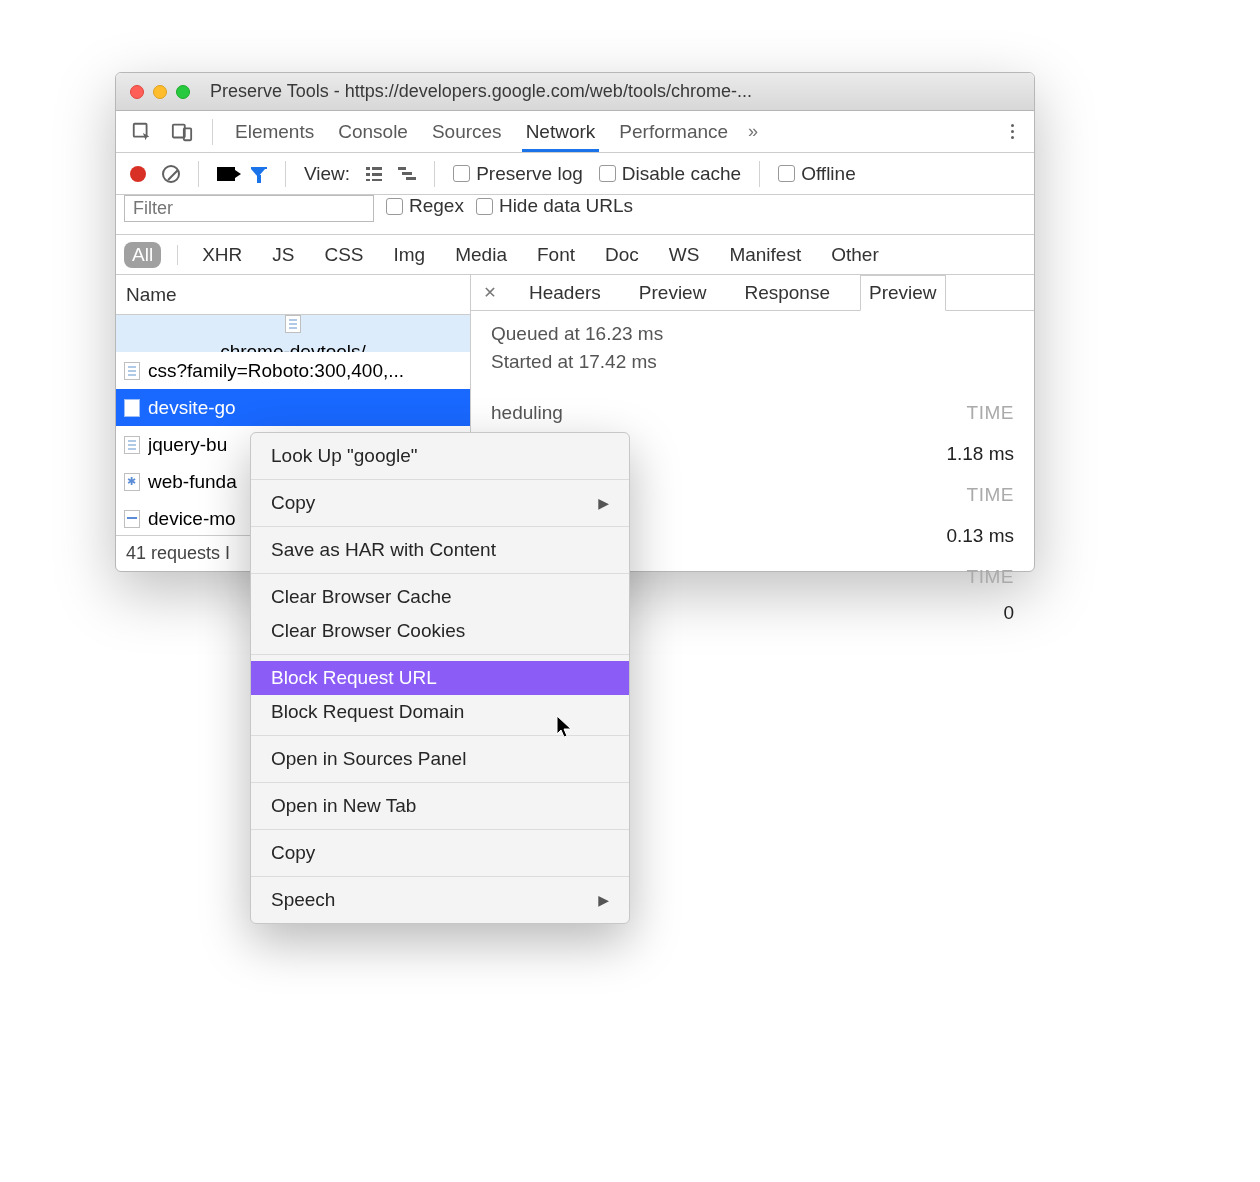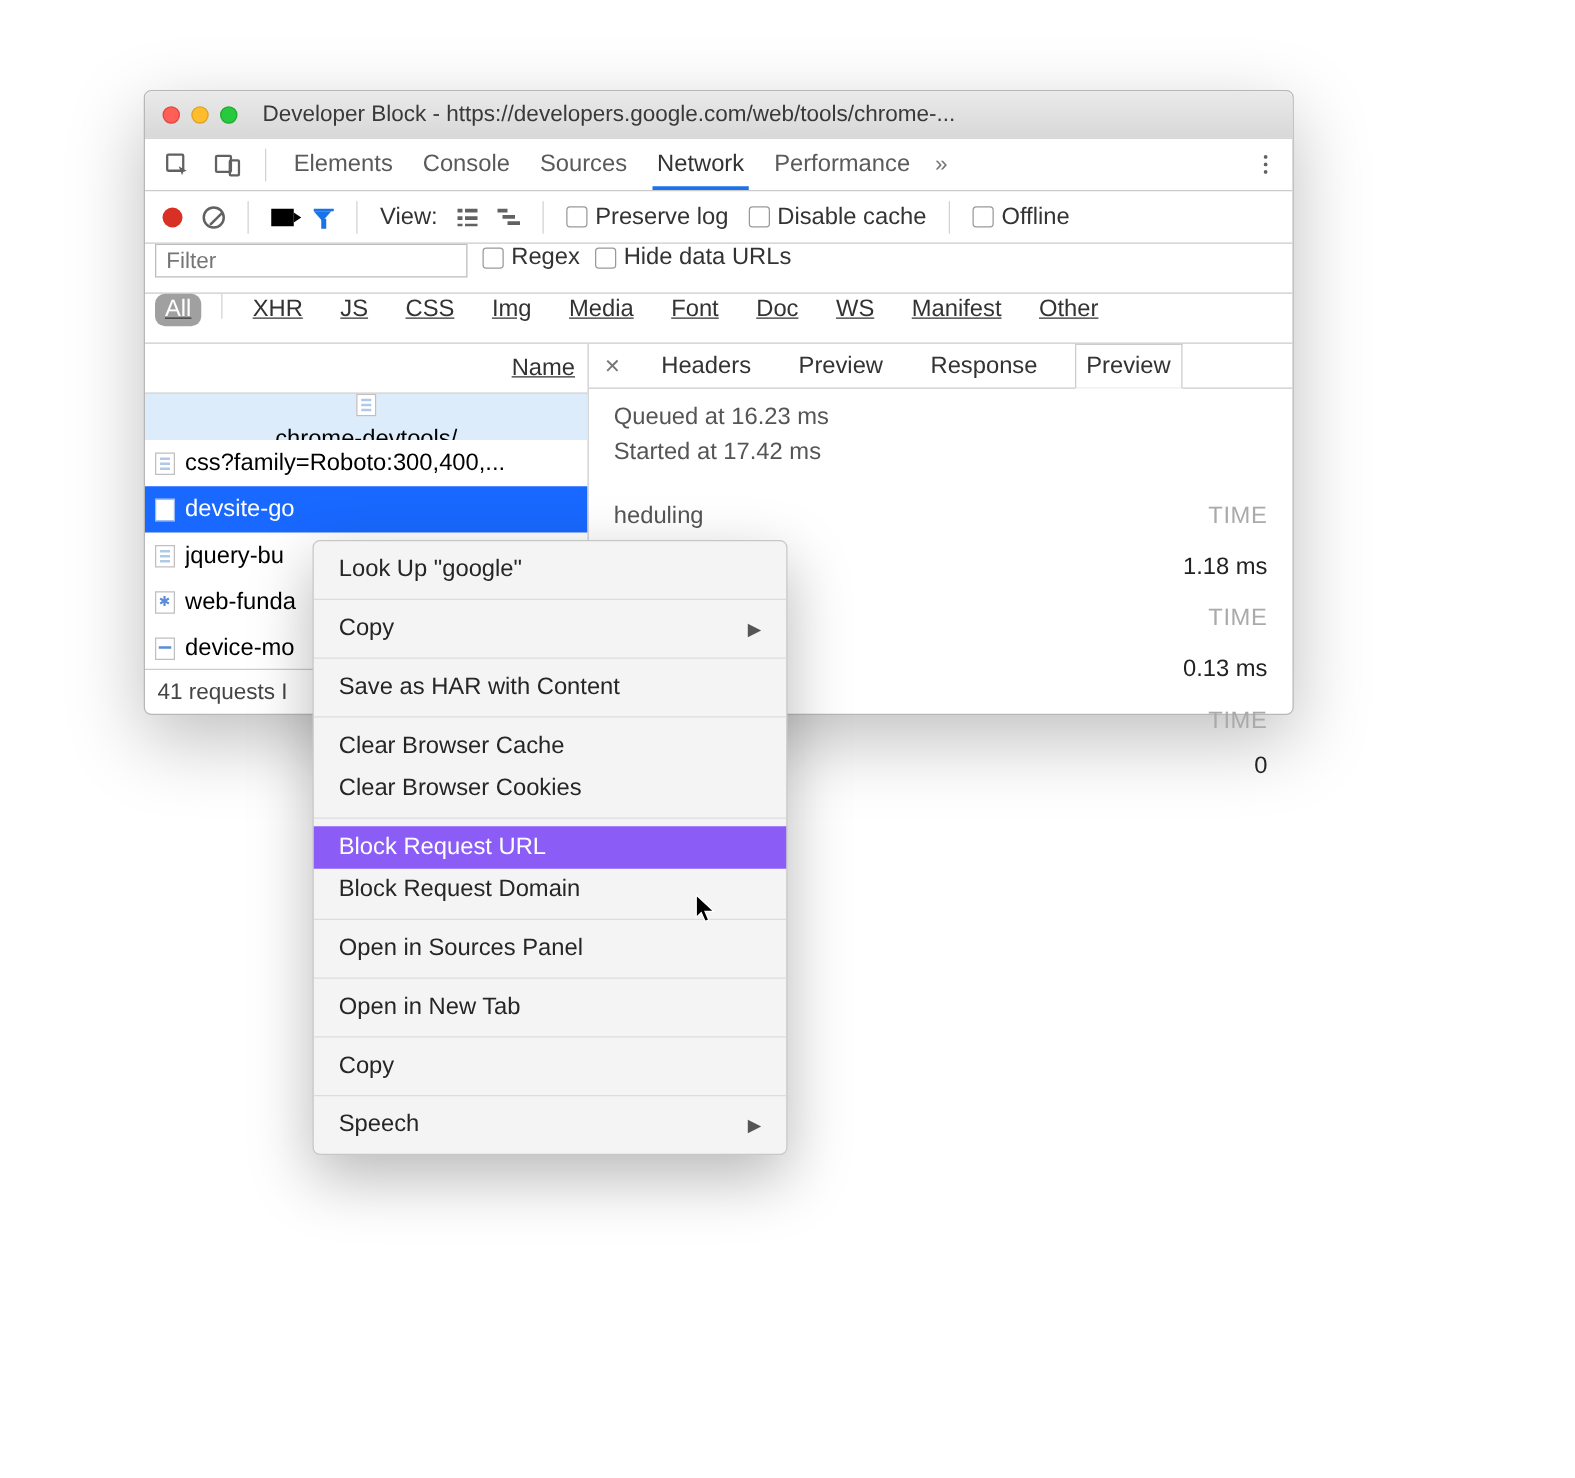--- a/index.html
+++ b/index.html
@@ -140,24 +140,23 @@
     height: 40px; display: flex; align-items: flex-start; padding: 0 8px;
     gap: 12px; font-size: 19px; color: #333;
     border-bottom: 1px solid #ccc;
   }
   .filter-input {
     border: 1px solid #bbb; height: 27px; width: 250px; padding: 0 8px;
     font-size: 18px; color: #888;
   }
   
   .type-row {
-    height: 40px; display: flex; align-items: flex-start; padding: 0 8px;
+    height: 40px; display: flex; align-items: center; padding: 0 8px;
     gap: 14px; font-size: 19px; color: #333;
     border-bottom: 1px solid #ccc;
-    text-decoration: underline;
   }
   .type-pill {
     padding: 2px 8px;
   }
   .type-pill.active {
     background: #a0a0a0; color: #fff; border-radius: 8px;
   }
   
   .split {
     display: flex;
@@ -165,21 +164,21 @@
   }
   .col-name {
     width: 355px; border-right: 1px solid #ccc; display: flex; flex-direction: column;
   }
   .col-right { flex: 1; display: flex; flex-direction: column; }
   .col-header {
     height: 40px; display: flex; align-items: center;
     font-size: 19px; color: #333; border-bottom: 1px solid #ccc;
     padding: 0 10px; gap: 22px;
   }
-  .name-header { justify-content: flex-end; text-decoration: underline; }
+  .name-header { justify-content: flex-start; }
   .x-btn { font-size: 16px; color: #777; width: 18px; text-align: center; }
   .detail-tab { padding: 6px 8px; }
   .detail-tab.active { border: 1px solid #ccc; border-bottom: 1px solid #fff; margin-bottom: -1px; }
   
   .req-list { flex: 1; overflow: hidden; font-size: 19px; }
   .req-row {
     height: 37px; display: flex; align-items: center; gap: 8px;
     padding: 0 8px; border-bottom: 0px solid transparent;
     white-space: nowrap; overflow: hidden; text-overflow: ellipsis;
   }
@@ -265,21 +264,21 @@
 <body>
 
 <div class="window">
 
   <div class="titlebar">
     <div class="traffic">
       <div class="tl red"></div>
       <div class="tl yellow"></div>
       <div class="tl green"></div>
     </div>
-    <div class="title-text">Developer Block - https://developers.google.com/web/tools/chrome-...</div>
+    <div class="title-text">Preserve Tools - https://developers.google.com/web/tools/chrome-...</div>
   </div>
 
   <div class="tabs-row">
     <span class="icon-btn">
       <svg viewBox="0 0 24 24" width="22" height="22" fill="none" stroke="#616161" stroke-width="2">
         <rect x="3" y="3" width="14" height="14" rx="1"></rect>
           <path d="M13 13l7 4-3 1-1 3-3-8z" fill="#616161" stroke="none"></path>
       </svg>
     </span>
     <span class="icon-btn">

